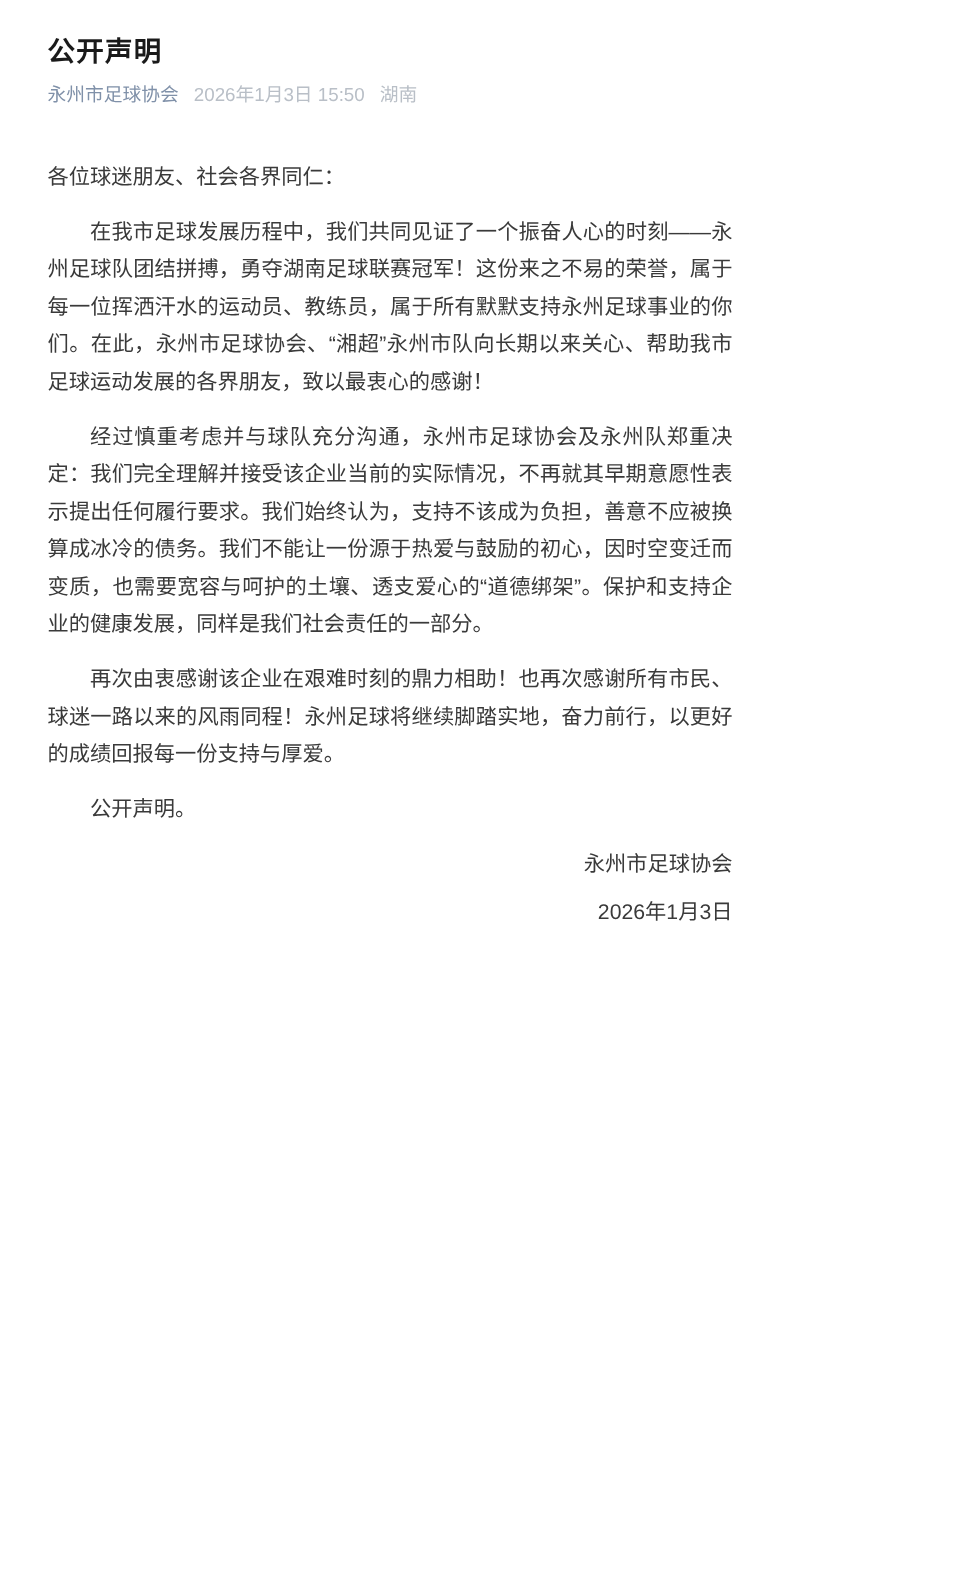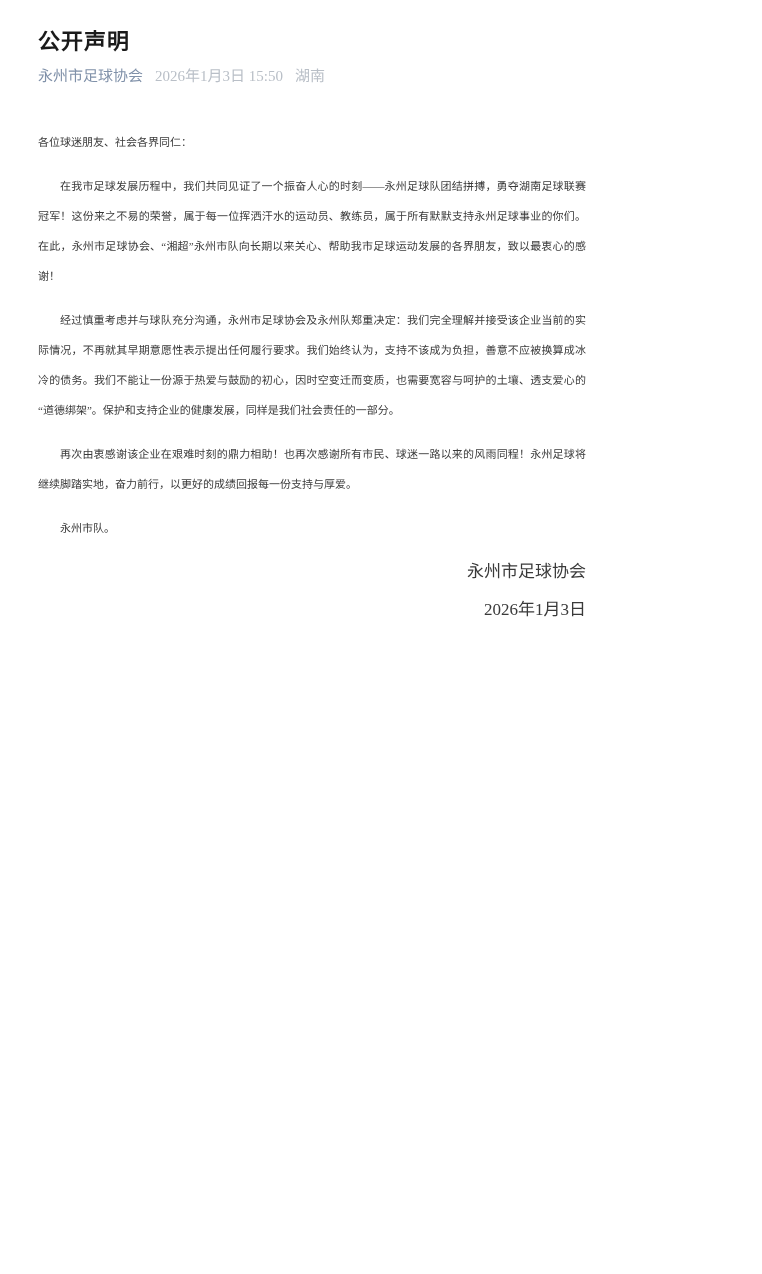--- a/index.html
+++ b/index.html
@@ -14,21 +14,20 @@
   body{
     background:var(--page-bg);
     font-family:"Liberation Sans","DejaVu Sans",sans-serif;
     width:762px;
   }
   .article{
     width:624px;
     min-height:1274px;
     padding:28px 38px 4px 38px;
     background:var(--page-bg);
-    font-family:Liberation Serif, serif;
   }
   .article-title{
     font-size:22px;
     line-height:28px;
     font-weight:700;
     color:var(--title-color);
     margin:0 0 10px 0;
     letter-spacing:1px;
   }
   .byline{
@@ -36,21 +35,21 @@
     align-items:baseline;
     gap:12px;
     font-size:15px;
     line-height:21px;
     margin:0 0 40px 0;
     white-space:nowrap;
   }
   .byline .account{color:var(--account-color);cursor:pointer;}
   .byline .meta{color:var(--meta-color);text-align:right;}
   .content p{
-    font-size:11px;
+    font-size:17px;
     line-height:30px;
     color:var(--body-color);
     text-align:justify;
     margin:0 0 14px 0;
     word-break:break-all;
   }
   .content p.indent{text-indent:2em;}
   .signature{margin-top:0;}
   .signature p{
     font-size:17px;
@@ -78,21 +77,21 @@
 
     <p class="indent">在我市足球发展历程中，我们共同见证了一个振奋人心的时刻——永州足球队团结拼搏，勇夺湖南足球联赛冠军！这份来之不易的荣誉，属于每一位挥洒汗水的运动员、教练员，属于所有默默支持永州足球事业的你们。在此，永州市足球协会、“湘超”永州市队向长期以来关心、帮助我市足球运动发展的各界朋友，致以最衷心的感谢！</p>
 
 
 
     <p class="indent">经过慎重考虑并与球队充分沟通，永州市足球协会及永州队郑重决定：我们完全理解并接受该企业当前的实际情况，不再就其早期意愿性表示提出任何履行要求。我们始终认为，支持不该成为负担，善意不应被换算成冰冷的债务。我们不能让一份源于热爱与鼓励的初心，因时空变迁而变质，也需要宽容与呵护的土壤、透支爱心的“道德绑架”。保护和支持企业的健康发展，同样是我们社会责任的一部分。</p>
 
 
     <p class="indent">再次由衷感谢该企业在艰难时刻的鼎力相助！也再次感谢所有市民、球迷一路以来的风雨同程！永州足球将继续脚踏实地，奋力前行，以更好的成绩回报每一份支持与厚爱。</p>
 
-    <p class="indent">永州市队。</p>
+    <p class="indent">公开声明。</p>
 
     <div class="signature">
       <p>永州市足球协会</p>
       <p>2026年1月3日</p>
     </div>
   </div>
 
 </div>
 
 </body></html>

